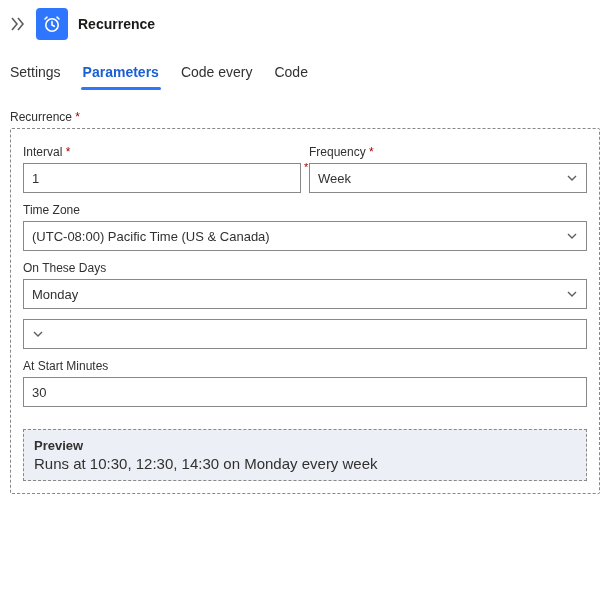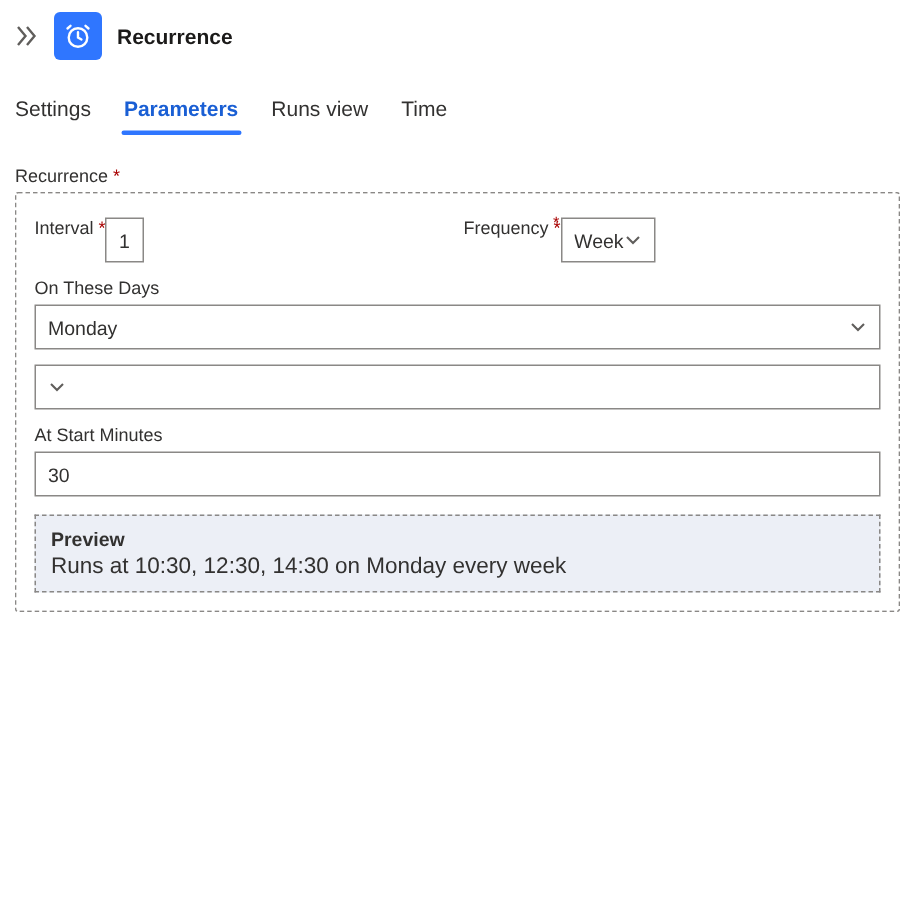--- a/index.html
+++ b/index.html
@@ -42,21 +42,21 @@
     font-size: 12px; color: #323130;
     margin-top: 20px; margin-bottom: 4px;
   }
   .req::after { content: " *"; color: #a80000; }
   .fieldset {
     border: 1px dashed #8a8886;
     border-radius: 2px;
     padding: 10px 12px 12px 12px;
   }
   .row { display: flex; gap: 8px; margin-top: 6px; }
-  .col { flex: 1; display: flex; flex-direction: row; }
+  .col { flex: 1; display: flex; flex-direction: column; }
   .field-label { font-size: 12px; color: #323130; margin-bottom: 4px; }
   .control {
     position: relative;
     display: flex; align-items: center;
     height: 30px;
     border: 1px solid #8a8886;
     border-radius: 0;
     background: #fff;
     padding: 0 8px;
     cursor: text;
@@ -65,21 +65,21 @@
   .control .value { flex: 1; font-size: 13px; color: #323130; white-space: nowrap; overflow: hidden; text-overflow: ellipsis; }
   .tiny-star {
     position: absolute; left: -6px; top: -2px;
     color: #a80000; font-size: 11px; line-height: 1;
   }
   .chevron-down {
     width: 12px; height: 12px; flex: none;
     display: inline-block;
   }
   .preview {
-    margin-top: 12px;
+    margin-top: 22px;
     border: 1px dashed #8a8886;
     padding: 8px 10px;
     background: #eceff6;
   }
   .preview-title { font-weight: 600; font-size: 13px; color: #323130; }
   .preview-body { font-size: 15px; color: #323130; margin-top: 2px; }
   .block { margin-top: 10px; }
 </style>
 </head>
 <body>
@@ -100,22 +100,22 @@
         <path d="M5 3.2 L3 5" fill="none" stroke="#ffffff" stroke-width="1.6" stroke-linecap="round"></path>
         <path d="M15 3.2 L17 5" fill="none" stroke="#ffffff" stroke-width="1.6" stroke-linecap="round"></path>
       </svg>
     </span>
     <span class="action-title">Recurrence</span>
   </div>
 
   <div class="tabs">
     <div class="tab"><span>Settings</span></div>
     <div class="tab active"><span>Parameters</span></div>
-    <div class="tab"><span>Runs view</span></div>
-    <div class="tab"><span>Time</span></div>
+    <div class="tab"><span>Code every</span></div>
+    <div class="tab"><span>Code</span></div>
   </div>
 
   <div class="section-label req">Recurrence</div>
 
   <div class="fieldset">
 
     <div class="row">
       <div class="col">
         <div class="field-label req">Interval</div>
         <div class="control">
@@ -129,20 +129,31 @@
           <span class="value">Week</span>
           <span class="chevron-down">
             <svg width="12" height="12" viewBox="0 0 12 12">
                 <path d="M2 4 L6 8 L10 4" fill="none" stroke="#605e5c" stroke-width="1.4"></path>
               </svg>
           </span>
         </div>
       </div>
     </div>
 
+    <div class="block">
+      <div class="field-label">Time Zone</div>
+      <div class="control select">
+        <span class="value">(UTC-08:00) Pacific Time (US &amp; Canada)</span>
+        <span class="chevron-down">
+          <svg width="12" height="12" viewBox="0 0 12 12">
+              <path d="M2 4 L6 8 L10 4" fill="none" stroke="#605e5c" stroke-width="1.4"></path>
+            </svg>
+        </span>
+      </div>
+    </div>
 
 
     <div class="block">
       <div class="field-label">On These Days</div>
       <div class="control select">
         <span class="value">Monday</span>
         <span class="chevron-down">
           <svg width="12" height="12" viewBox="0 0 12 12">
               <path d="M2 4 L6 8 L10 4" fill="none" stroke="#605e5c" stroke-width="1.4"></path>
             </svg>

